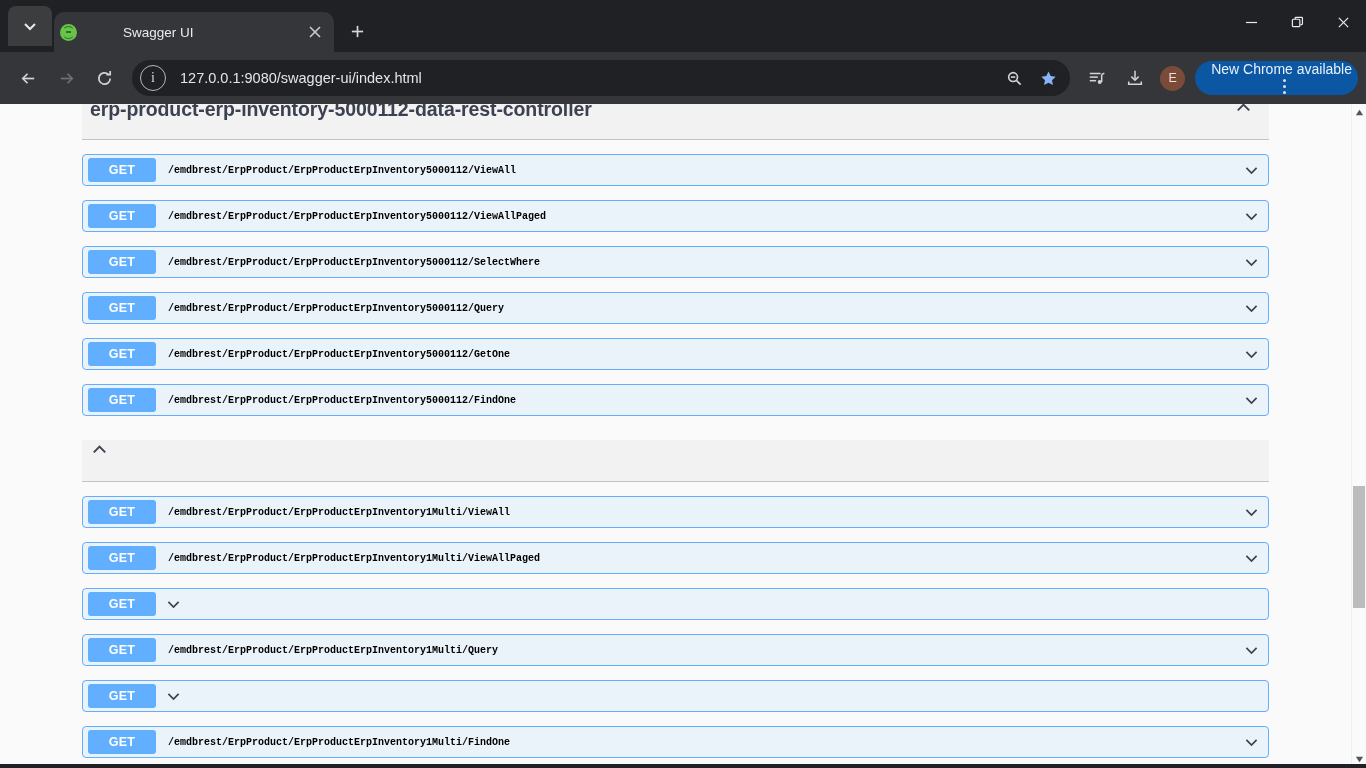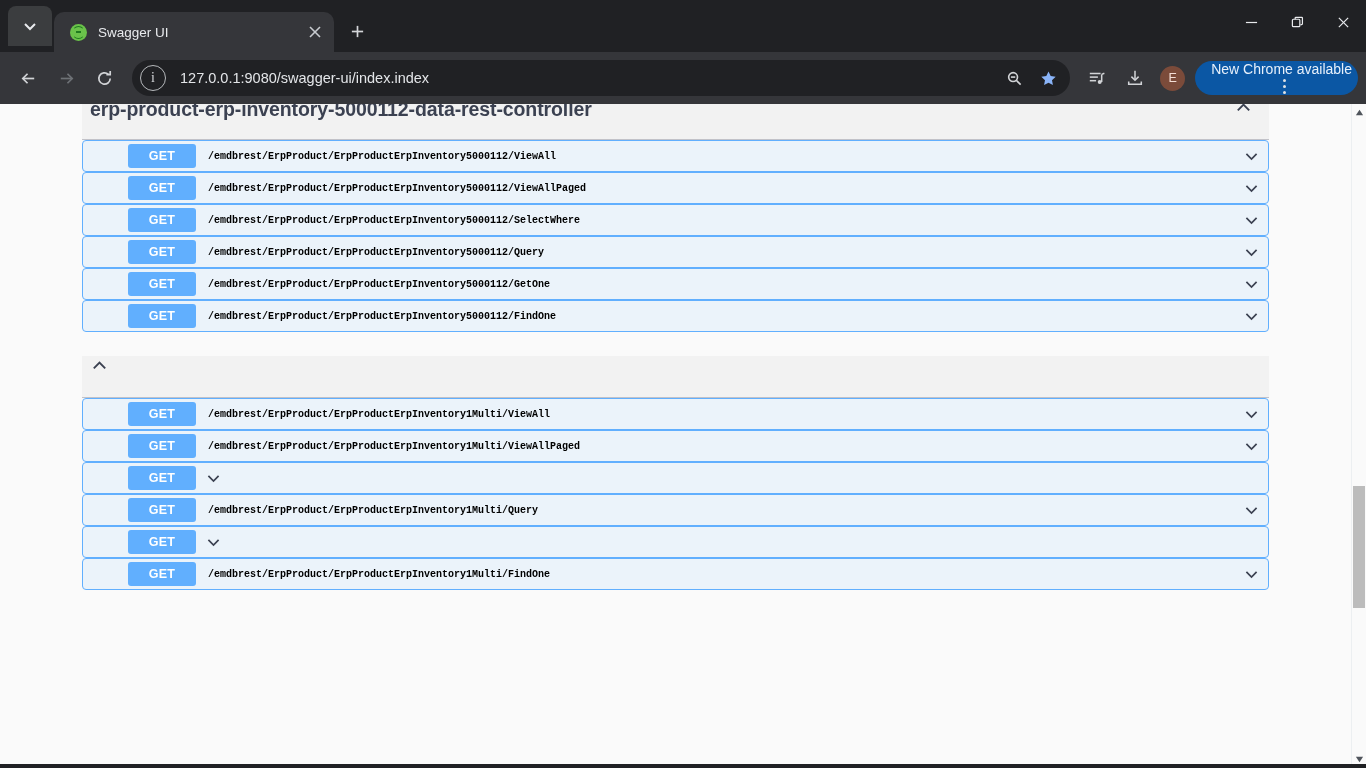--- a/index.html
+++ b/index.html
@@ -22,22 +22,22 @@
     width: 44px; height: 40px; margin: 0 2px 6px 4px;
     background: #3b3d3f; border-radius: 8px 8px 0 0;
     display: flex; align-items: center; justify-content: center;
     cursor: pointer;
   }
   .tab-search svg { width: 16px; height: 16px; fill: none; stroke: #e8eaed; stroke-width: 2; }
 
   .tab {
     height: 40px; width: 280px;
     background: #35363a; border-radius: 10px 10px 0 0;
-    display: flex; align-items: center; padding: 0 8px 0 16px;
-    position: relative; cursor: pointer;
+    display: flex; align-items: center; padding: 0 8px 0 6px;
+    position: relative; cursor: pointer; gap: 35px;
   }
   .favicon {
     width: 17px; height: 17px; border-radius: 50%;
     background: #6ac24a; position: relative; flex: 0 0 auto;
     display: flex; align-items: center; justify-content: center;
   }
   .favicon::before {
     content: ""; position: absolute; width: 11px; height: 11px;
     border-radius: 50%; border: 1.6px solid #1f7a1f; border-left-color: transparent; border-right-color: transparent;
   }
@@ -124,27 +124,26 @@
   }
   .section-title {
     font-size: 19.5px; font-weight: bold; color: #3b4151;
     letter-spacing: -0.1px;
   }
   .chev-up svg, .chev-down svg { width: 19px; height: 19px; stroke: #3b4151; stroke-width: 2; fill: none; }
 
   .oplist { margin: 0 82px 0 82px; }
 
   .op-row {
-    height: 32px; 
+    height: 32px; margin-top: 14px;
     background: #ebf3fa;
     border: 1px solid #61affe;
     border-radius: 4px;
     display: flex; align-items: center;
     cursor: pointer;
-    padding-left: 40px;
   }
   .op-method {
     width: 68px; height: 24px; margin-left: 5px;
     background: #61affe; border-radius: 3px;
     color: #fff; font-size: 12.5px; font-weight: bold;
     display: flex; align-items: center; justify-content: center;
     letter-spacing: 0.2px; flex: 0 0 auto;
   }
   .op-path {
     flex: 1; margin-left: 12px;
@@ -240,21 +239,21 @@
     </div>
     <div class="navbtn">
       <svg viewBox="0 0 20 20">
           <path d="M16 10a6 6 0 1 1-1.9-4.4"></path>
           <polyline points="16,2 16,6 12,6"></polyline>
         </svg>
     </div>
 
     <div class="omnibox">
       <span class="info-icon">i</span>
-      <span class="url">127.0.0.1:9080/swagger-ui/index.index</span>
+      <span class="url">127.0.0.1:9080/swagger-ui/index.html</span>
       <span class="obx-actions">
         <span class="obx-btn">
           <svg viewBox="0 0 18 18" fill="none" stroke="#d2d4d7" stroke-width="1.7">
               <circle cx="7.5" cy="7.5" r="4.7"></circle>
               <line x1="11" y1="11" x2="15.5" y2="15.5"></line>
               <line x1="5.2" y1="7.5" x2="9.8" y2="7.5"></line>
             </svg>
         </span>
         <span class="obx-btn">
           <svg viewBox="0 0 18 18">

